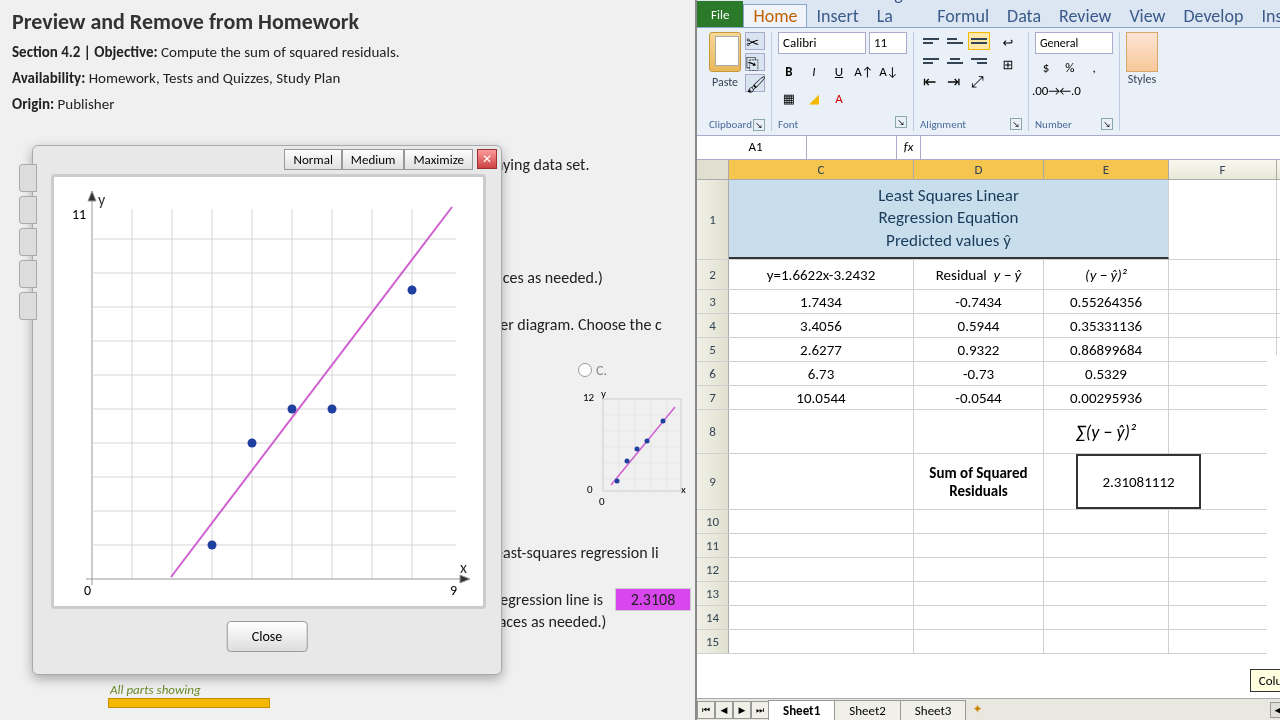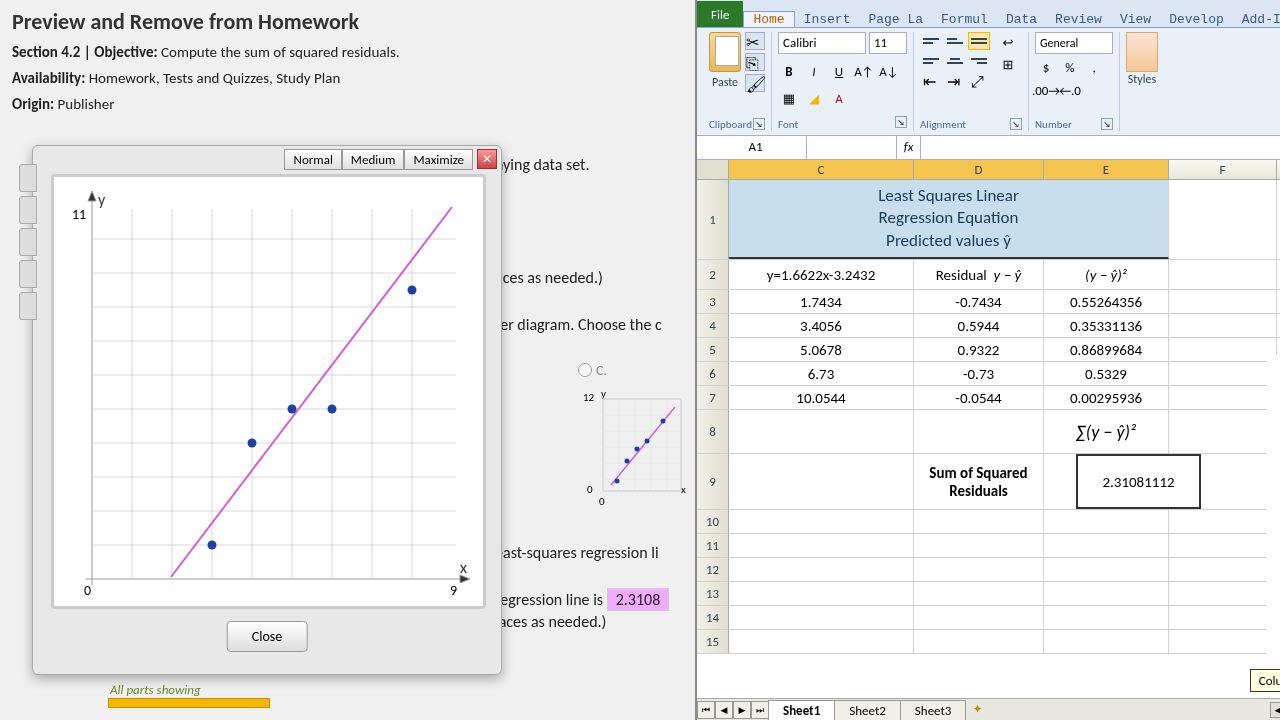--- a/index.html
+++ b/index.html
@@ -9,21 +9,21 @@
 .left-panel { position: absolute; left: 0; top: 0; width: 695px; height: 720px; background: #f0f0f0; }
 .hw-title { font-size: 22px; font-weight: bold; padding: 8px 12px 4px; color: #333; }
 .hw-meta { padding: 4px 12px; font-size: 15px; color: #222; }
 .hw-meta b { font-weight: bold; margin-top: 16px; }
 .underlying-text { position: absolute; left: 495px; top: 155px; font-size: 16px; color: #222; }
 .underlying-text2 { position: absolute; left: 495px; top: 268px; font-size: 16px; color: #222; }
 .underlying-text3 { position: absolute; left: 495px; top: 315px; font-size: 16px; color: #222; }
 .underlying-text4 { position: absolute; left: 495px; top: 543px; font-size: 16px; color: #222; }
 .underlying-text5 { position: absolute; left: 495px; top: 588px; font-size: 16px; color: #222; }
 .underlying-text6 { position: absolute; left: 495px; top: 612px; font-size: 16px; color: #222; }
-.answer-box { display: inline-block; background: #f0abfc; border: 1px solid #ccc; padding: 1px 8px; }
+.answer-box { display: inline-block; background: #d946ef; border: 1px solid #ccc; padding: 1px 15px; margin-left: 8px; }
 .radio-c { position: absolute; left: 578px; top: 363px; width: 14px; height: 14px; border: 1px solid #999; border-radius: 50%; background: #fff; }
 .radio-label { position: absolute; left: 596px; top: 362px; font-size: 14px; color: #888; }
 .mini-chart { position: absolute; left: 575px; top: 385px; width: 115px; height: 125px; }
 
 
 .dialog { position: absolute; left: 32px; top: 145px; width: 470px; height: 530px; background: #e8e8e8; border: 1px solid #aaa; border-radius: 6px; box-shadow: 0 4px 12px rgba(0,0,0,0.3); }
 .dialog-tabs { position: absolute; right: 28px; top: 3px; display: flex; }
 .dialog-tab { background: linear-gradient(#fdfdfd, #e0e0e0); border: 1px solid #999; padding: 2px 8px; font-size: 13px; cursor: pointer; }
 .dialog-close { position: absolute; right: 4px; top: 3px; width: 20px; height: 20px; background: linear-gradient(#f99, #c44); border: 1px solid #933; color: #fff; font-size: 12px; text-align: center; line-height: 18px; cursor: pointer; }
 .chart-area { position: absolute; left: 18px; top: 28px; width: 435px; height: 435px; background: #fff; border: 3px solid #ccc; border-radius: 4px; }
@@ -32,21 +32,21 @@
 .side-btn { width: 18px; height: 28px; background: #ddd; border: 1px solid #aaa; margin-bottom: 4px; border-radius: 3px 0 0 3px; }
 
 
 .parts-showing { position: absolute; left: 110px; top: 682px; font-size: 13px; color: #6a8a2a; font-style: italic; }
 .progress-bar { position: absolute; left: 108px; top: 698px; width: 162px; height: 10px; background: #f5b800; border: 1px solid #c49000; }
 
 
 .excel { position: absolute; left: 695px; top: 0; width: 647px; height: 720px; border-left: 2px solid #888; background: #fff; }
 .ribbon-tabs { height: 28px; display: flex; align-items: flex-end; background: #dce6f2; border-bottom: 1px solid #8ba5c8; }
 .file-tab { background: #2a7a2a; color: #fff; padding: 5px 14px; font-size: 13px; height: 26px; display: flex; align-items: center; }
-.ribbon-tab { padding: 0 9px; font-size: 13px; color: #3a5a8a; cursor: pointer; font-family: Liberation Mono, monospace; }
+.ribbon-tab { padding: 0 9px; font-size: 18px; color: #3a5a8a; cursor: pointer; }
 .ribbon-tab.active { background: #f0f4fa; border: 1px solid #8ba5c8; border-bottom: none; color: #c06000; }
 .ribbon { height: 108px; background: #eaf0f8; border-bottom: 1px solid #aac; display: flex; padding: 4px 6px; }
 .ribbon-group { border-right: 1px solid #c0cde0; padding: 0 6px; display: flex; flex-direction: column; justify-content: space-between; }
 .ribbon-group-label { font-size: 11px; color: #4a6a9a; text-align: center; padding-top: 2px; }
 .paste-btn { display: flex; flex-direction: column; align-items: center; cursor: pointer; }
 .paste-icon { width: 32px; height: 40px; background: linear-gradient(#f8d898, #e8b858); border: 1px solid #c89838; border-radius: 3px; position: relative; }
 .paste-icon::before { content: ''; position: absolute; top: 3px; left: 5px; width: 22px; height: 28px; background: #fff; border: 1px solid #aaa; }
 .paste-label { font-size: 12px; color: #345; margin-top: 3px; }
 .mini-icons { display: flex; flex-direction: column; gap: 3px; margin-left: 4px; }
 .mini-icon { width: 20px; height: 18px; background: #d8e4f0; border: 1px solid #aac; cursor: pointer; }
@@ -235,21 +235,21 @@
         <div class="paste-btn">
           <div class="paste-icon"></div>
           <div class="paste-label">Paste</div>
         </div>
         <div class="mini-icons">
           <div class="mini-icon">✂</div>
           <div class="mini-icon">⎘</div>
           <div class="mini-icon">🖌</div>
         </div>
       </div>
-      <div style="display:flex;align-items:center">
+      <div style="display:flex;align-items:flex-end">
           <span class="ribbon-group-label">Clipboard</span>
           <span class="dialog-launcher">↘</span>
         </div>
     </div>
     <div class="ribbon-group">
       <div class="font-row">
         <div class="font-name">Calibri</div>
         <div class="font-size">11</div>
       </div>
       <div class="font-row">
@@ -389,21 +389,21 @@
         </div>
         <div class="row" style="height: 24px;">
           <div class="row-h">4</div>
     <div class="cell center" style="width:185px">3.4056</div>
     <div class="cell center" style="width:130px">0.5944</div>
     <div class="cell center" style="width:125px">0.35331136</div>
     <div class="cell" style="width:108px"></div>
         </div>
         <div class="row" style="height: 24px;">
           <div class="row-h">5</div>
-    <div class="cell center" style="width:185px">5.0678</div>
+    <div class="cell center" style="width:185px">2.6277</div>
     <div class="cell center" style="width:130px">0.9322</div>
     <div class="cell center" style="width:125px">0.86899684</div>
     <div class="cell" style="width:108px"></div>
         </div>
         <div class="row" style="height: 24px;">
           <div class="row-h">6</div>
     <div class="cell center" style="width:185px">6.73</div>
     <div class="cell center" style="width:130px">-0.73</div>
     <div class="cell center" style="width:125px">0.5329</div>
     <div class="cell" style="width:108px"></div>

